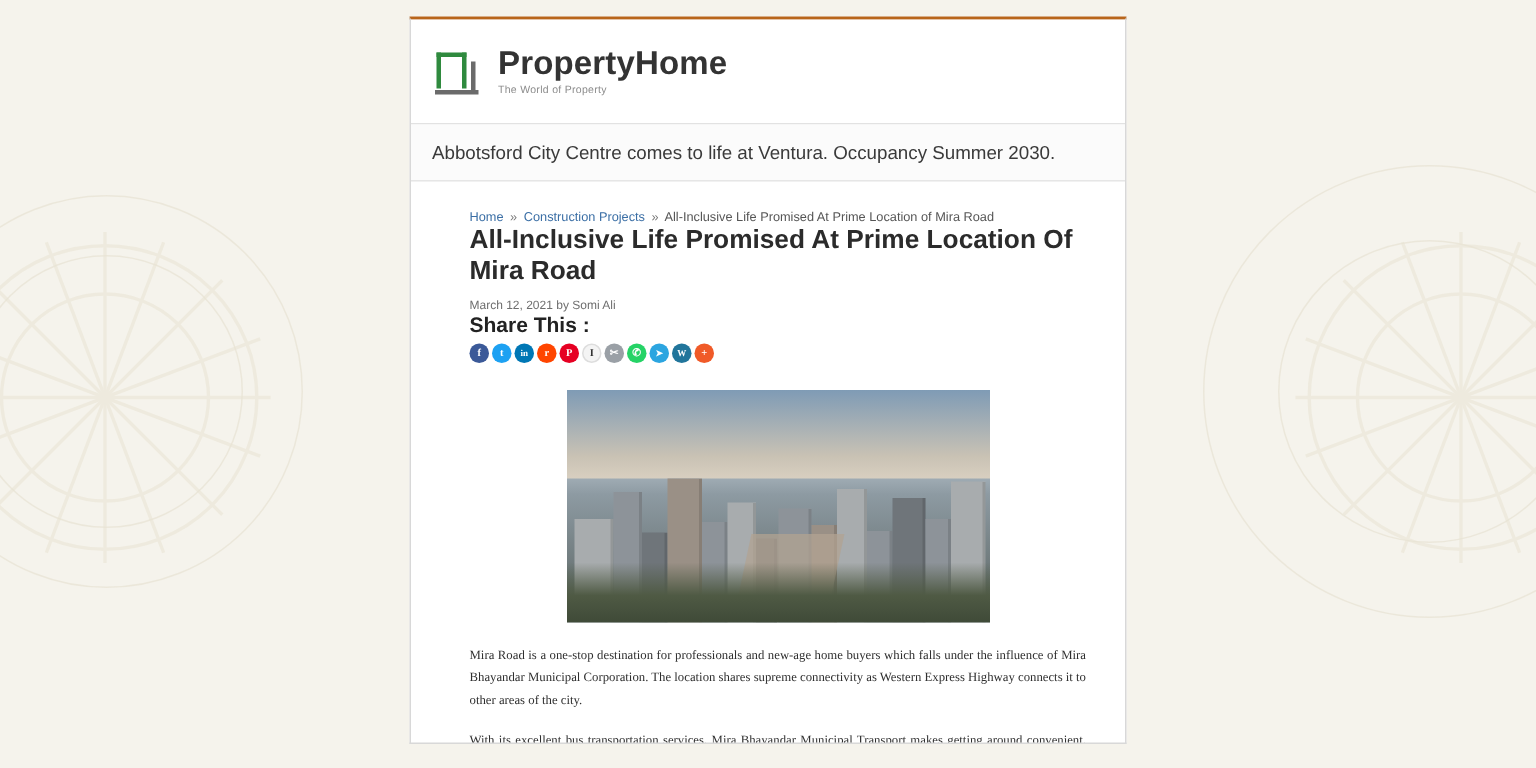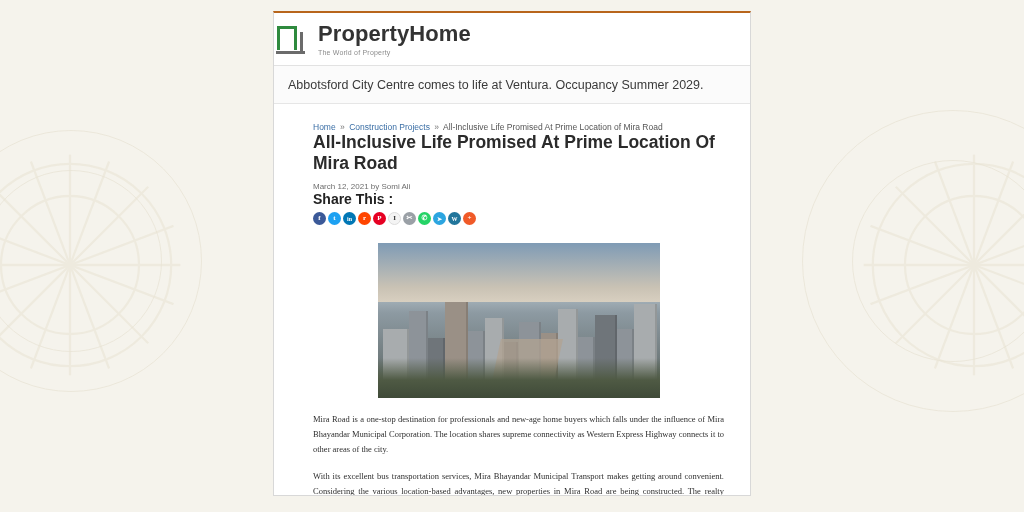--- a/index.html
+++ b/index.html
@@ -57,24 +57,25 @@
     height: 485px;
     background: #ffffff;
     border: 1px solid #d8d8d8;
     border-top: 2px solid #b8651b;
     box-sizing: border-box;
     overflow: hidden;
   }
 
   
   .site-header {
-    height: 53px;
+    height: 70px;
     border-bottom: 1px solid #e2e2e2;
     display: flex;
     align-items: center;
+    padding-left: 14px;
     box-sizing: border-box;
     background: #fff;
   }
   .logo-mark {
     width: 34px;
     height: 34px;
     position: relative;
     margin-right: 10px;
     flex: none;
   }
@@ -303,21 +304,21 @@
       <div class="post"></div>
       <div class="base"></div>
     </div>
     <div class="brand-block">
       <div class="brand-title">PropertyHome</div>
       <div class="brand-tag">The World of Property</div>
     </div>
   </header>
 
   <div class="promo-strip">
-    <div class="promo-text">Abbotsford City Centre comes to life at Ventura. Occupancy Summer 2029.</div>
+    <div class="promo-text">Abbotsford City Centre comes to life at Ventura. Occupancy Summer 2030.</div>
   </div>
 
   <div class="article">
 
     <div class="breadcrumb">
       <a href="#">Home</a>
       <span class="sep">»</span>
       <a href="#">Construction Projects</a>
       <span class="sep">»</span>
       <span>All-Inclusive Life Promised At Prime Location of Mira Road</span>

